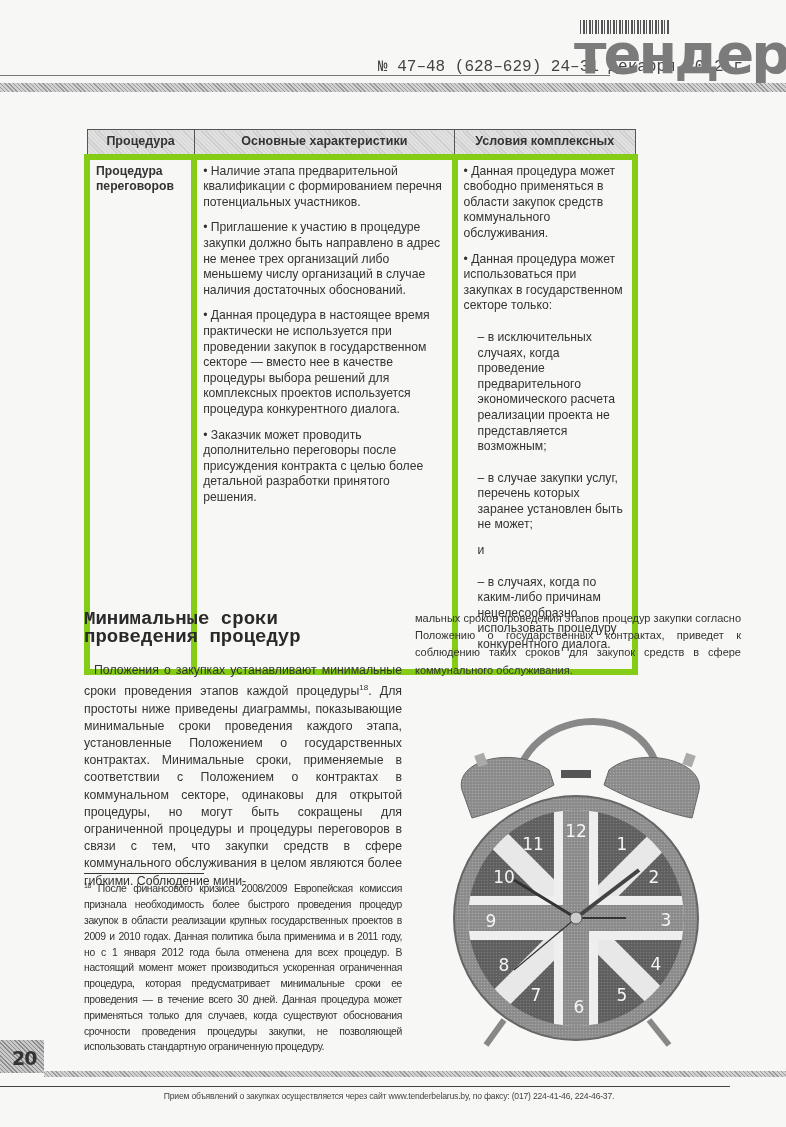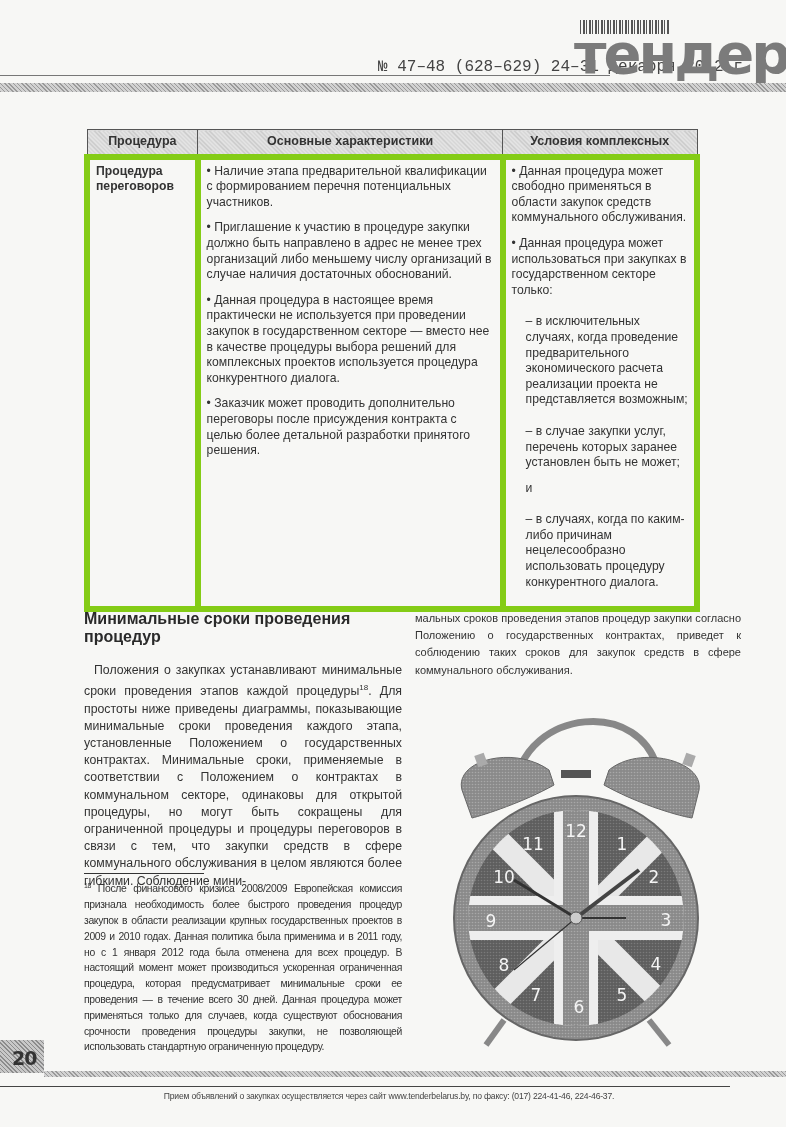--- a/index.html
+++ b/index.html
@@ -12,33 +12,33 @@
   
   .issue { left: 378px; top: 58px; font-size: 16px; color: #444; white-space: nowrap; font-family: Liberation Mono, monospace; }
   .issue-line { left: 0; top: 75px; width: 610px; height: 1px; background: #777; }
   .logo-barcode { left: 580px; top: 20px; width: 90px; height: 14px;
     background: repeating-linear-gradient(90deg, #555 0 1px, transparent 1px 3px, #555 3px 5px, transparent 5px 6px); }
   .logo { left: 574px; top: 26px; font-family: "DejaVu Sans", sans-serif; font-weight: bold;
     font-size: 56px; letter-spacing: -3px; color: #7b7b7b; line-height: 56px; }
   .hatch-top { left: 0; top: 83px; width: 786px; height: 9px;
     background: repeating-linear-gradient(45deg, #9a9a9a 0 1px, #d2d2d2 1px 3px); }
   
-  .tbl { left: 84px; top: 129px; width: 616px; border-collapse: collapse; font-size: 12.2px; line-height: 15.6px; color: #333; }
+  .tbl { left: 84px; top: 129px; width: 554px; border-collapse: collapse; font-size: 12.2px; line-height: 15.6px; color: #333; }
   .tbl th { background: repeating-linear-gradient(45deg, #c7c7c7 0 1px, #e4e4e4 1px 3px);
     font-weight: bold; font-size: 12.5px; color: #333; padding: 4px 4px; border: 1px solid #555; text-align: center; }
   .tbl td { border: 6px solid #84cc16; vertical-align: top; padding: 4px 6px 6px 6px; }
   .tbl td.proc { font-weight: bold; width: 96px; }
   .tbl td.chars { width: 330px; }
   .tbl td.cond { width: 190px; }
   .tbl p { margin: 0 0 10px 0; }
   .tbl p.sub { padding-left: 14px; margin-top: 16px; }
   .tbl .cond-and { padding-left: 14px; }
   
-  .h2 { left: 84px; top: 610px; width: 280px; font-family: Liberation Sans, sans-serif;
-    font-weight: bold; font-size: 16px; line-height: 18px; color: #2a2a2a; }
+  .h2 { left: 84px; top: 610px; width: 280px; font-family: Liberation Mono, monospace;
+    font-weight: bold; font-size: 19px; line-height: 18px; color: #2a2a2a; }
   .col1 { left: 84px; top: 662px; width: 318px; font-size: 12.3px; line-height: 17.2px;
     text-align: justify; color: #333; text-indent: 10px; }
   .col1 sup { font-size: 8px; }
   .col2 { left: 415px; top: 610px; width: 326px; font-size: 11px; line-height: 17.2px;
     text-align: justify; color: #333; }
   .fn-line { left: 84px; top: 873px; width: 120px; height: 1px; background: #333; }
   .footnote { left: 84px; top: 878px; width: 318px; font-size: 10.4px; line-height: 15.8px;
     color: #333; text-align: justify; letter-spacing: -0.35px; }
   .footnote sup { font-size: 7px; }
   

